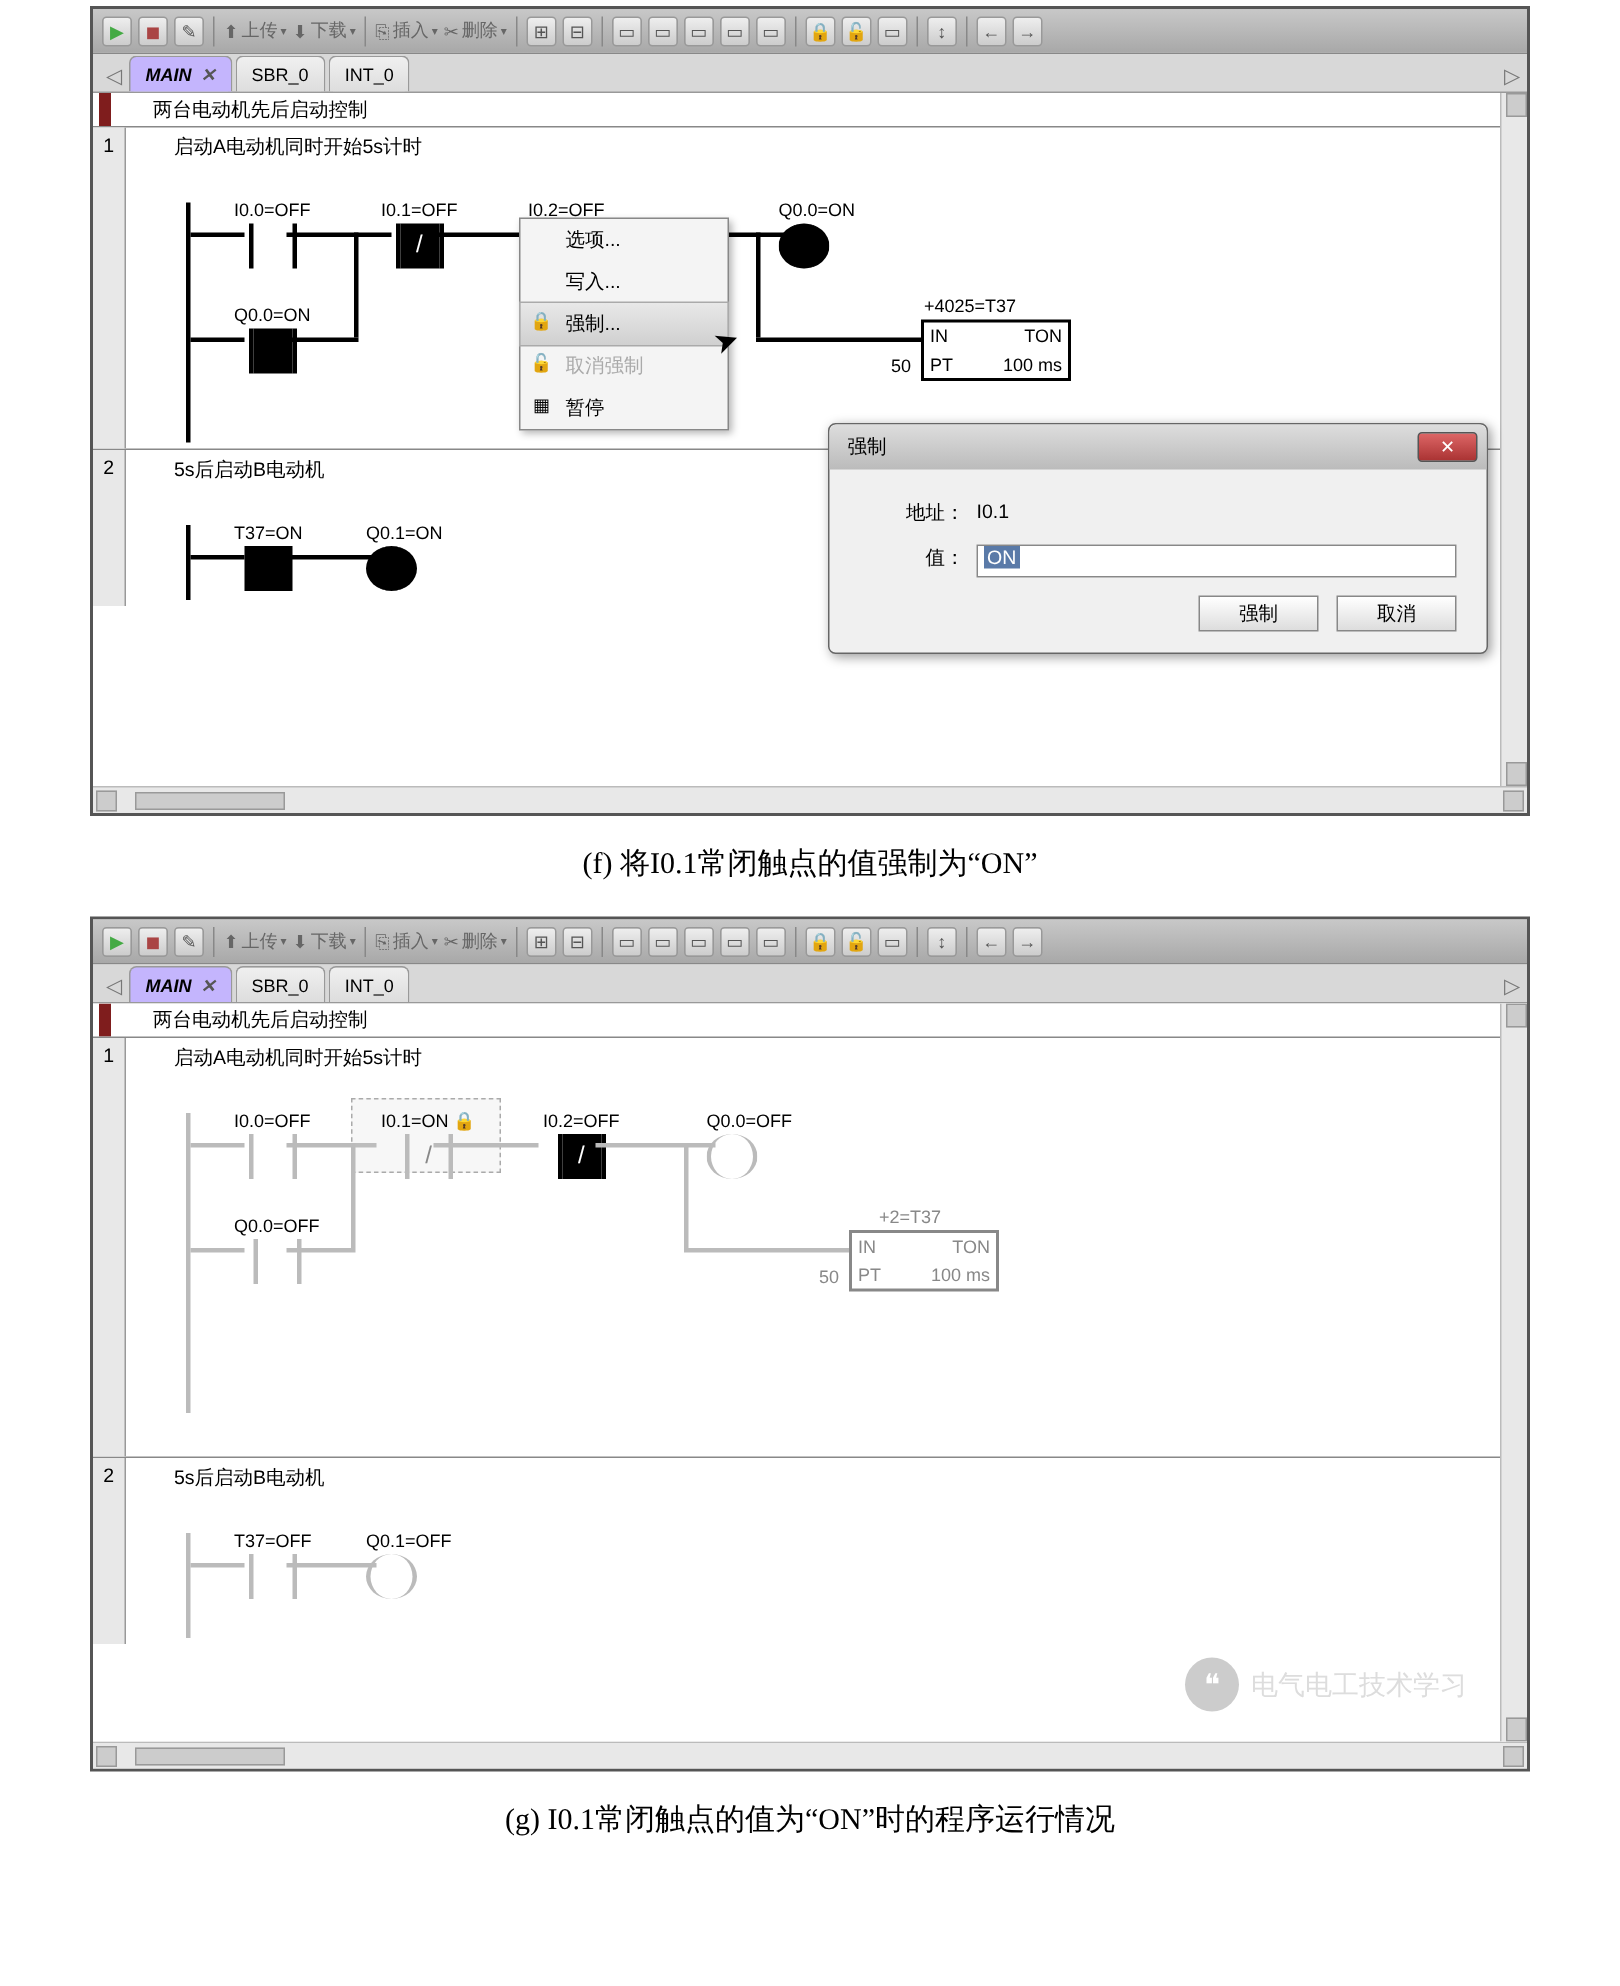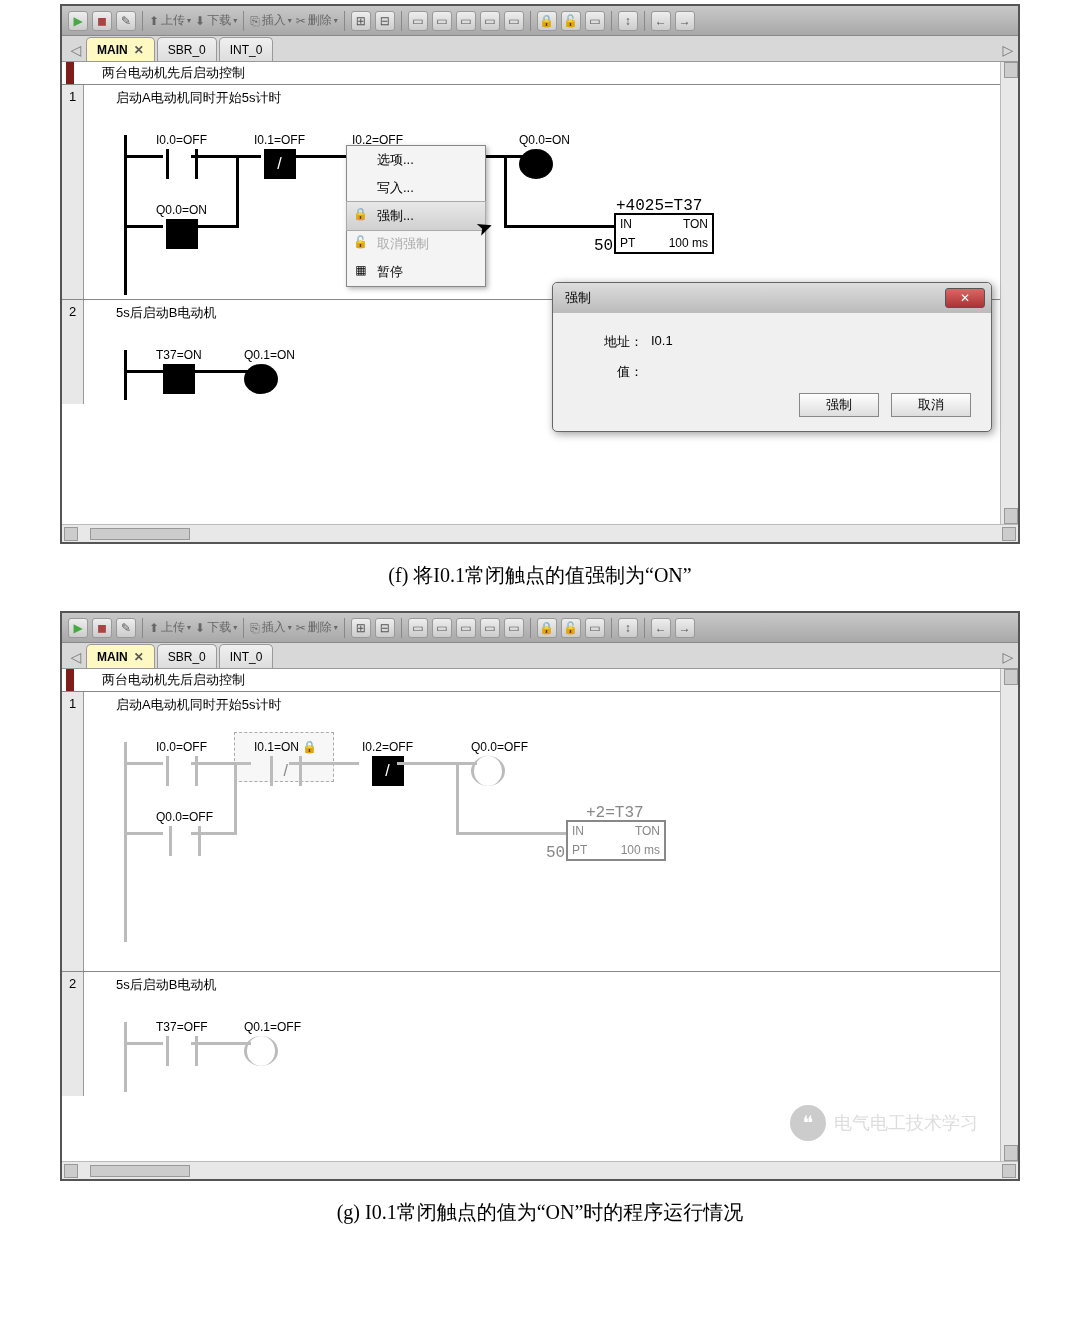--- a/index.html
+++ b/index.html
@@ -8,21 +8,21 @@
 .panel-f { width:960px; height:540px; }
 .panel-g { width:960px; height:570px; }
 .toolbar { height:30px; background:linear-gradient(#c8c8c8,#a8a8a8); border-bottom:1px solid #888; display:flex; align-items:center; padding:0 6px; gap:4px; font-size:12px; color:#555; }
 .tb-btn { width:20px; height:20px; border:1px solid #999; background:linear-gradient(#eee,#ccc); border-radius:3px; display:flex; align-items:center; justify-content:center; }
 .tb-play { color:#4a4; } .tb-stop { color:#a44; } .tb-sep { width:1px; height:20px; background:#888; margin:0 2px; }
 .tb-text { display:flex; align-items:center; gap:2px; color:#666; }
 .tb-arrow { font-size:8px; }
 .tabbar { height:26px; background:#d8d8d8; border-bottom:1px solid #999; display:flex; align-items:flex-end; padding-left:4px; }
 .tab-nav { width:20px; height:22px; display:flex; align-items:center; justify-content:center; color:#777; font-size:14px; }
 .tab { height:24px; padding:0 10px; background:linear-gradient(#f0f0f0,#ddd); border:1px solid #999; border-bottom:none; border-radius:5px 5px 0 0; margin-right:2px; display:flex; align-items:center; font-size:12px; gap:6px; }
-.tab.active { background:#fef9c3; font-weight:bold; }
+.tab.active { background:#c4b5fd; font-weight:bold;font-style:italic; }
 .close-x { font-size:12px; color:#555; }
 .editor { position:relative; height:calc(100% - 56px - 18px); background:#fff; overflow:hidden; }
 .vscroll { position:absolute; right:0; top:0; bottom:0; width:18px; background:#e8e8e8; border-left:1px solid #bbb; }
 .vscroll::before,.vscroll::after { content:""; position:absolute; left:3px; width:12px; height:14px; background:#ccc; border:1px solid #999; }
 .vscroll::before { top:0 } .vscroll::after { bottom:0 }
 .hscroll { height:18px; background:#e8e8e8; border-top:1px solid #bbb; display:flex; align-items:center; }
 .hscroll .hbtn { width:14px; height:14px; background:#ccc; border:1px solid #999; margin:0 2px; }
 .hscroll .thumb { width:100px; height:12px; background:#ccc; border:1px solid #999; margin-left:10px; }
 .title-row { font-size:13px; padding:2px 0 2px 28px; border-left:8px solid #7f1d1d; margin-left:4px; }
 .net { display:flex; border-top:1px solid #888; }
@@ -41,21 +41,21 @@
 .cbar { width:3px; height:30px; background:#000; }
 .cgap { width:26px; height:30px; display:flex; align-items:center; justify-content:center; font-size:16px; }
 .cfill { background:#000; color:#fff; }
 .coil { width:34px; height:30px; border:3px solid #000; border-top:none; border-bottom:none; border-radius:50%; }
 .coil-f { background:#000; }
 .coil-g { border-color:#bbb; }
 .timer { position:absolute; border:2px solid #000; width:100px; font-size:12px; }
 .timer-g { border-color:#888; color:#888; }
 .trow { display:flex; justify-content:space-between; padding:2px 4px; }
 .trow:first-child { border-bottom:1px solid transparent; }
-.tlabel-out { position:absolute; font-size:16px;font-family:Liberation Mono, monospace; }
+.tlabel-out { position:absolute; font-size:12px; }
 
 .ctxmenu { position:absolute; background:#f4f4f4; border:1px solid #888; box-shadow:2px 2px 5px rgba(0,0,0,.3); font-size:13px; width:140px; }
 .ctxitem { padding:5px 10px 5px 30px; position:relative; }
 .ctxitem.sel { background:linear-gradient(#e8e8e8,#d0d0d0); border:1px solid #aaa; margin:-1px; }
 .ctxitem.dis { color:#aaa; }
 .cticon { position:absolute; left:6px; top:4px; width:16px; height:16px; font-size:12px; display:flex; align-items:center; justify-content:center; }
 .cursor-arrow { position:absolute; font-size:20px; color:#000; transform:rotate(-20deg); }
 
 .dialog { position:absolute; width:440px; background:#f0f0f0; border:1px solid #666; box-shadow:2px 2px 8px rgba(0,0,0,.4); border-radius:5px; }
 .dlg-title { height:30px; background:linear-gradient(#ddd,#bbb); border-radius:5px 5px 0 0; display:flex; align-items:center; justify-content:space-between; padding:0 6px 0 12px; font-size:13px; }
@@ -235,20 +235,21 @@
         <span>强制</span>
         <div class="dlg-close">✕</div>
       </div>
       <div class="dlg-body">
         <div class="dlg-row">
           <div class="dlg-lab">地址：</div>
           <div>I0.1</div>
         </div>
         <div class="dlg-row">
           <div class="dlg-lab">值：</div>
+          <div class="dlg-input"><span class="sel">ON</span></div>
         </div>
         <div class="dlg-btns">
           <div class="dlg-btn">强制</div>
           <div class="dlg-btn">取消</div>
         </div>
       </div>
     </div>
 
   </div>
   <div class="hscroll">

